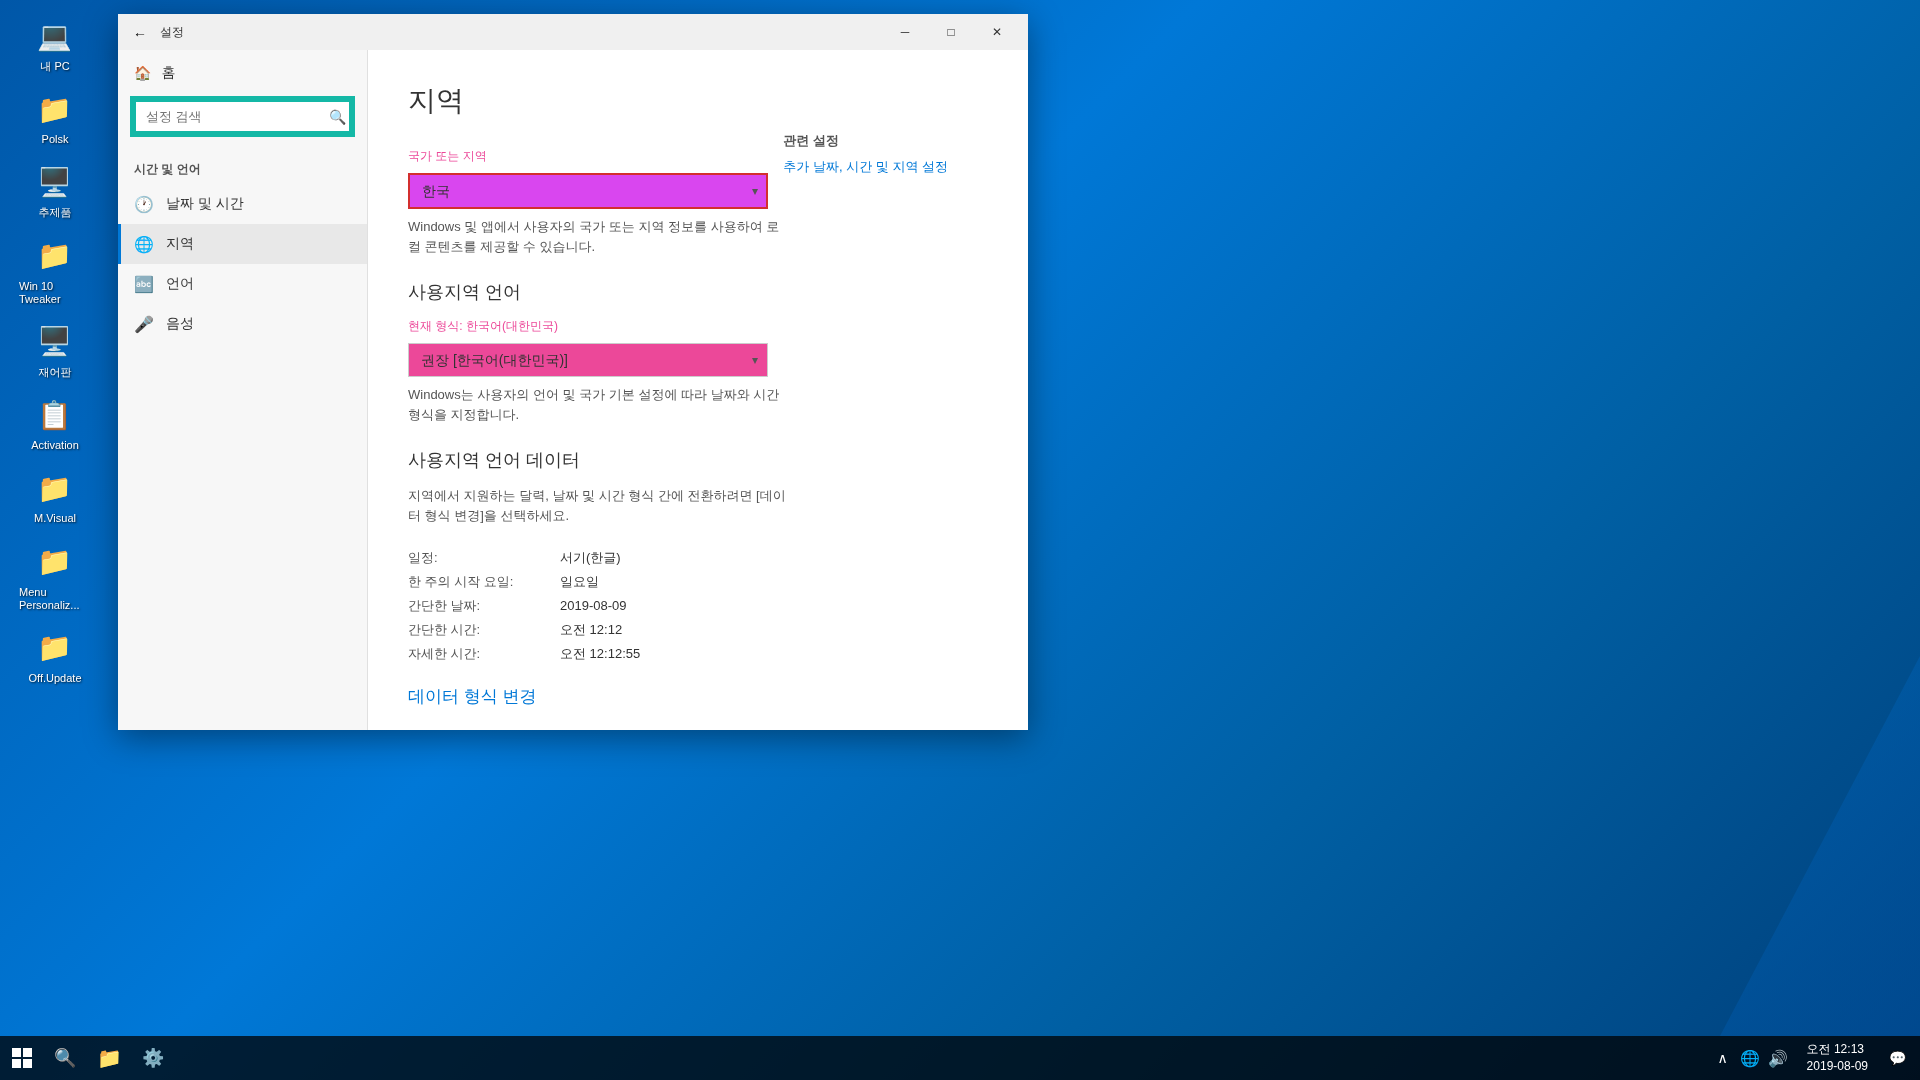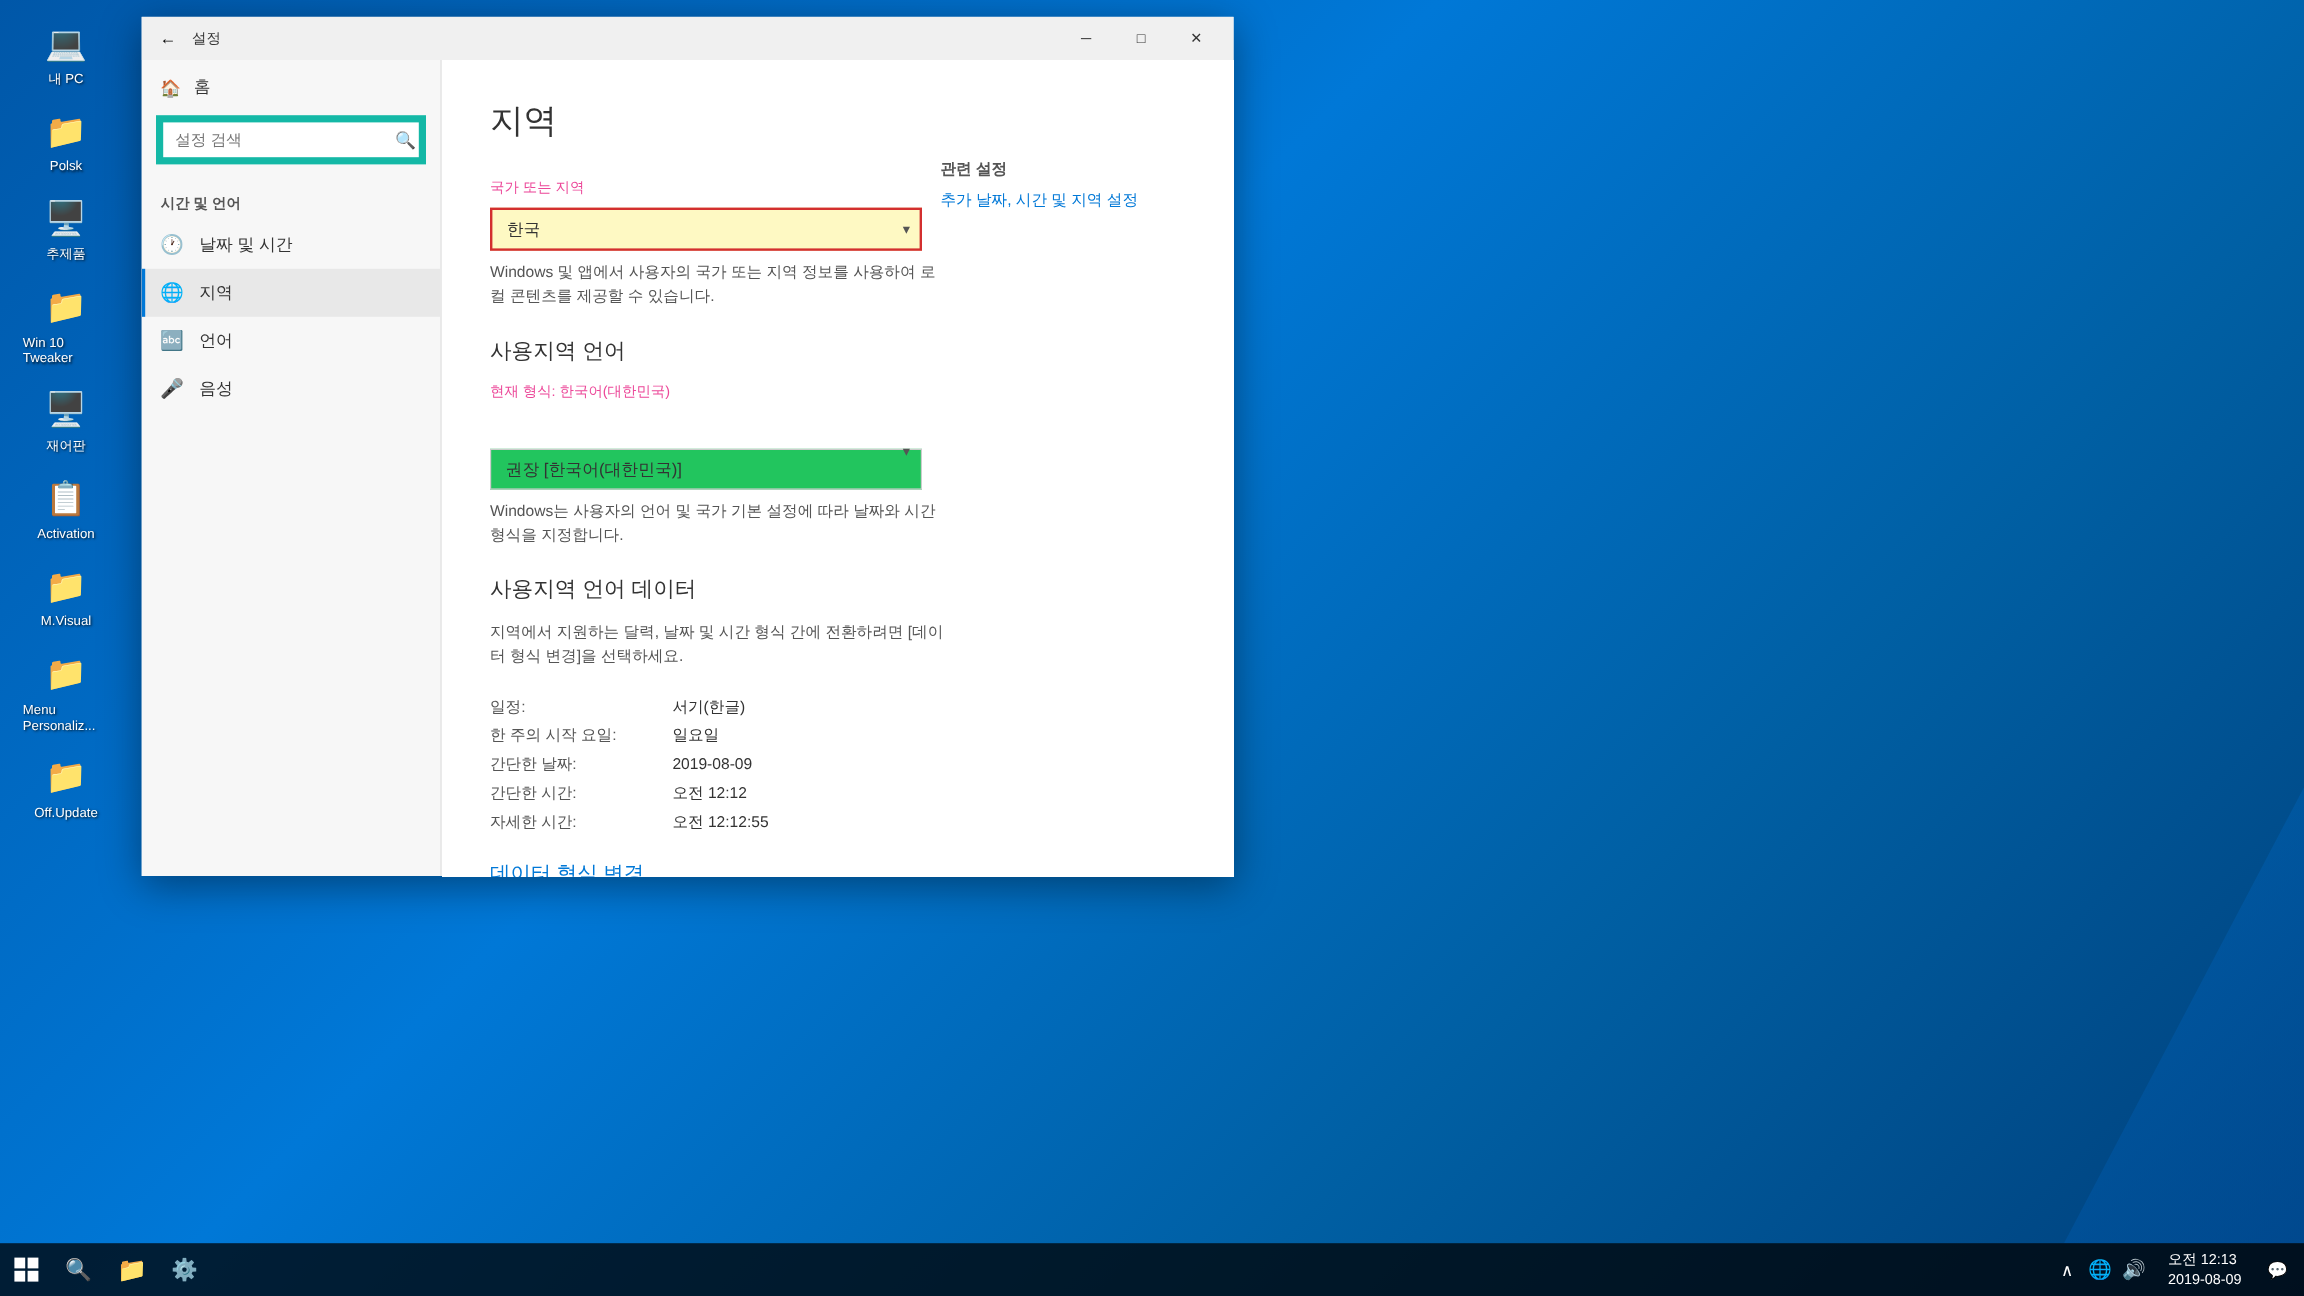--- a/index.html
+++ b/index.html
@@ -307,21 +307,21 @@
       margin-bottom: 8px;
     }
 
     .dropdown-wrapper select {
       width: 100%;
       padding: 8px 36px 8px 12px;
       border: 2px solid #d32f2f;
       font-size: 14px;
       color: #333;
       appearance: none;
-      background: #fef9c3;
+      background: #d946ef;
       cursor: pointer;
       outline: none;
     }
 
     .dropdown-arrow {
       position: absolute;
       right: 10px;
       top: 50%;
       transform: translateY(-50%);
       pointer-events: none;
@@ -335,24 +335,23 @@
       margin-bottom: 8px;
     }
 
     .dropdown-wrapper2 select {
       width: 100%;
       padding: 8px 36px 8px 12px;
       border: 1px solid #ccc;
       font-size: 14px;
       color: #333;
       appearance: none;
-      background: #22c55e;
+      background: #ec4899;
       cursor: pointer;
       outline: none;
-      margin-top: 31px;
     }
 
     .description-text {
       font-size: 13px;
       color: #555;
       max-width: 380px;
       line-height: 1.5;
       margin-bottom: 24px;
     }
 

